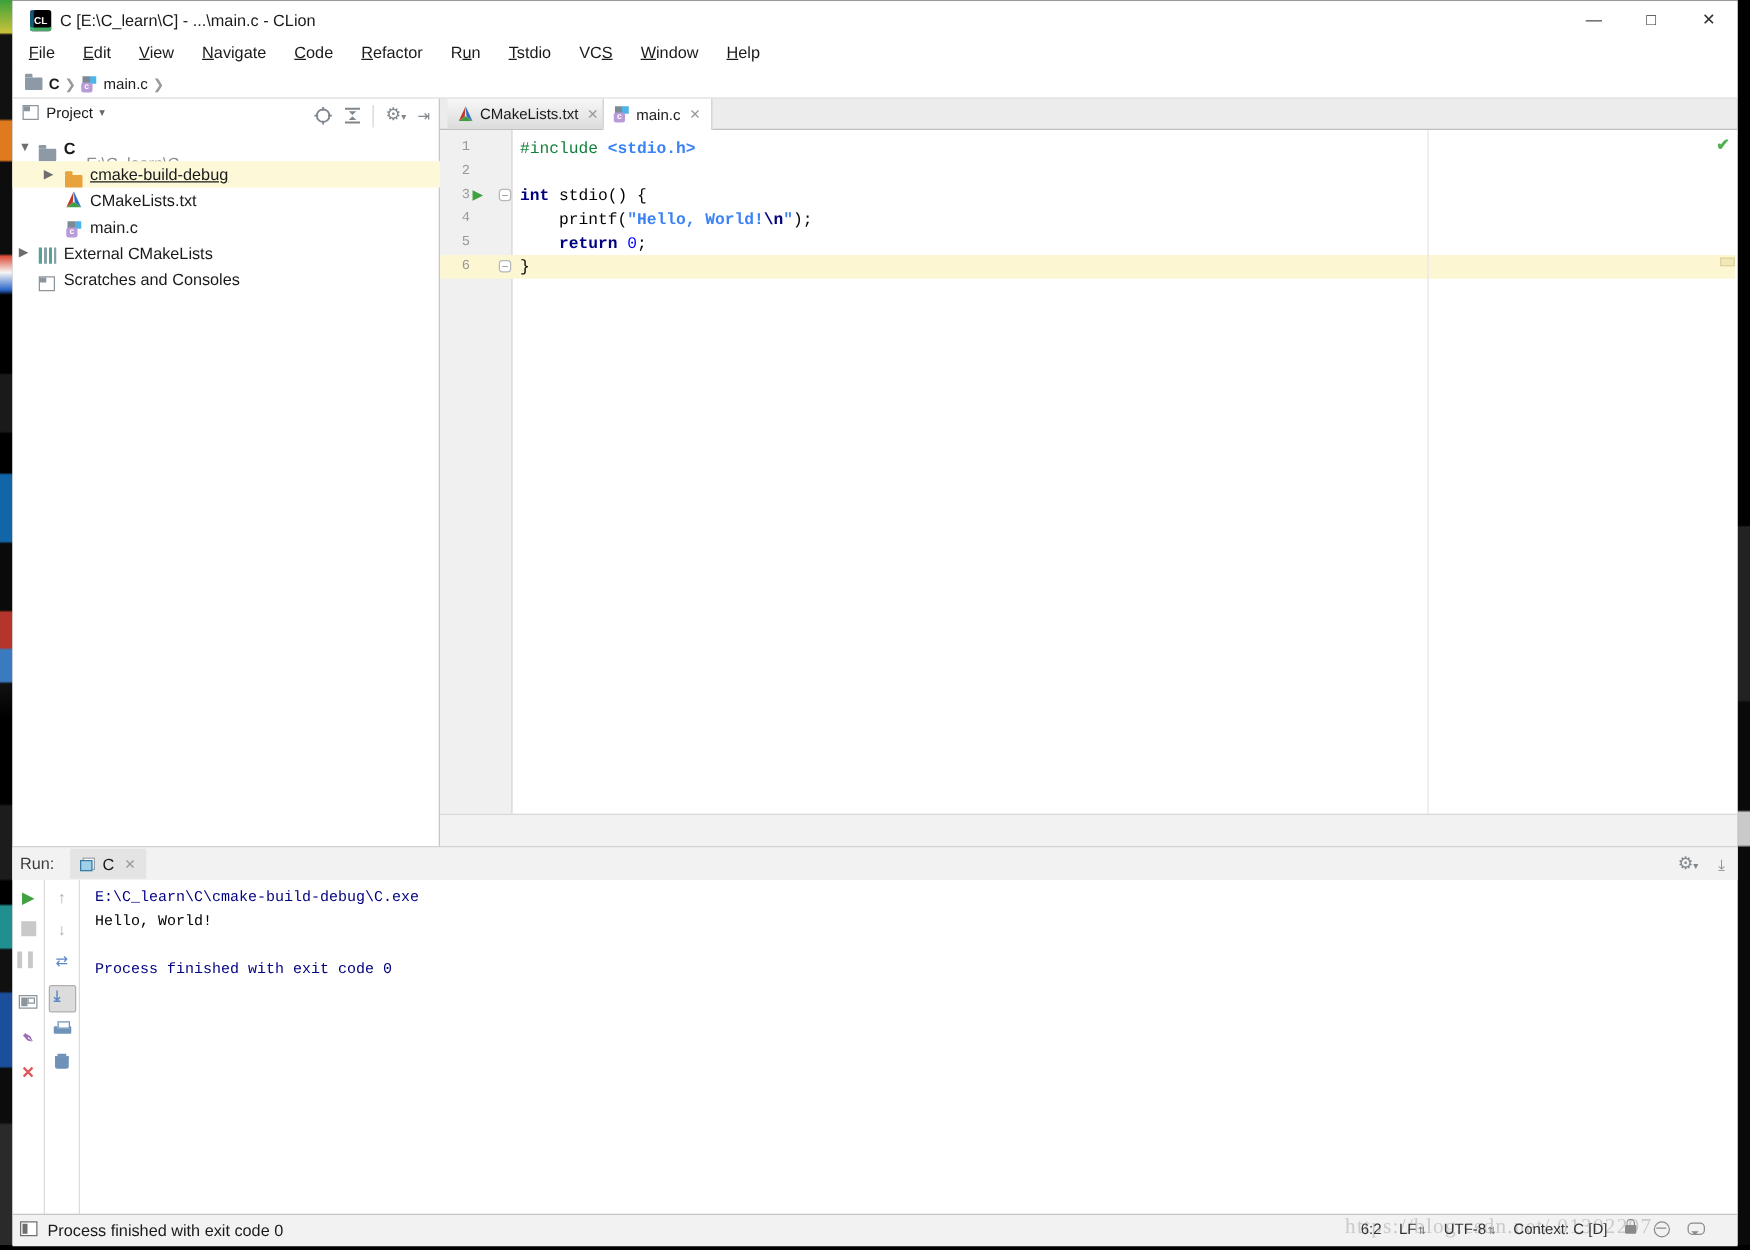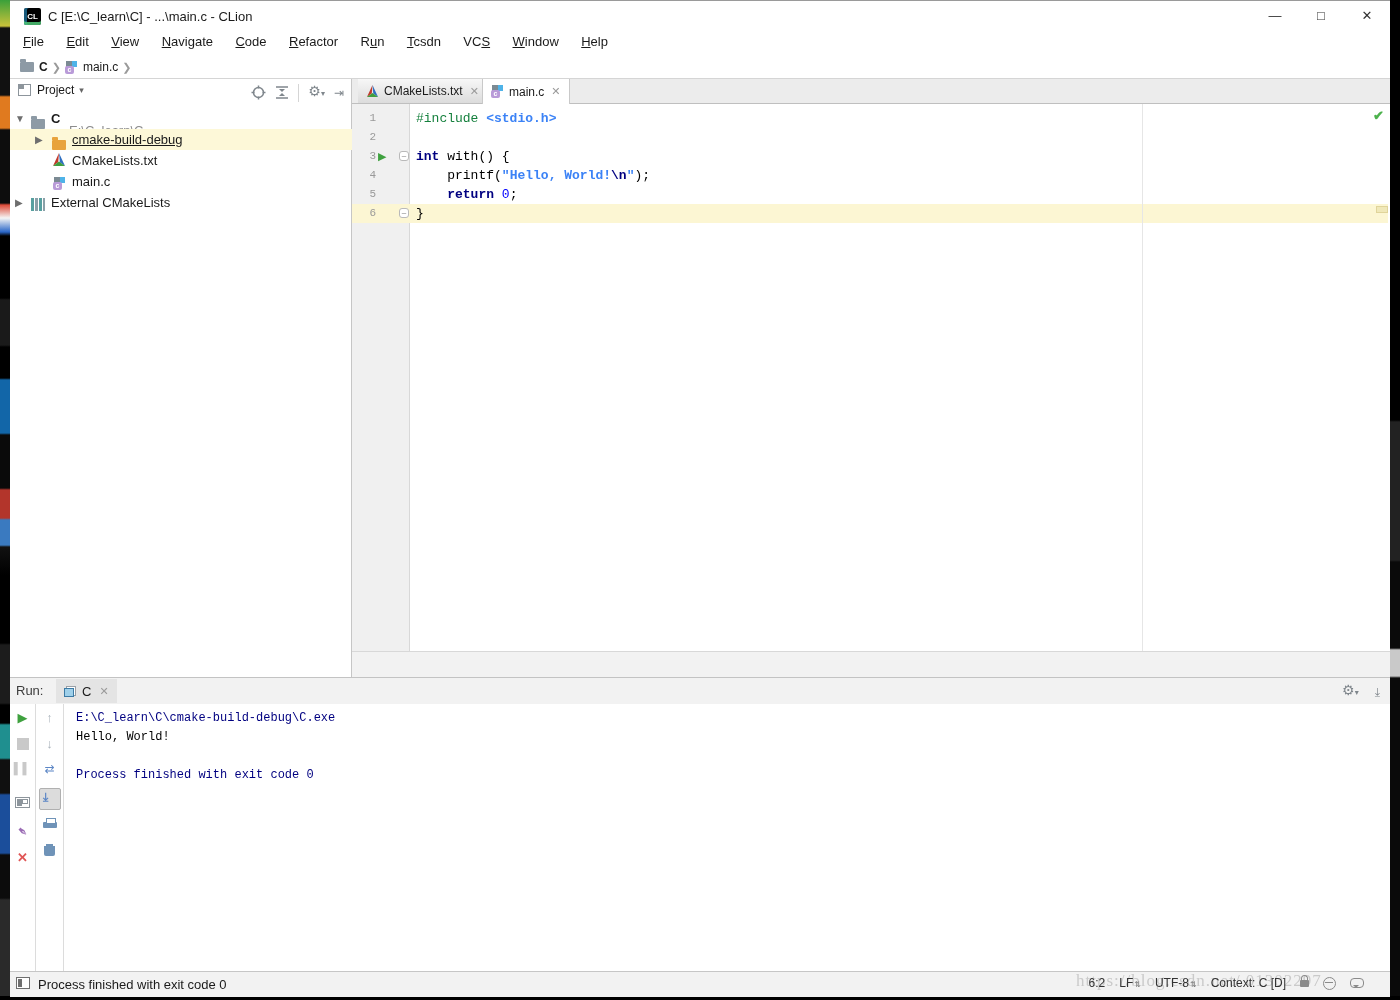--- a/index.html
+++ b/index.html
@@ -173,21 +173,21 @@
   </div>
 
   <div id="menubar" class="abs">
     <span class="menu-item"><span></span><span class="mn">F</span><span>ile</span></span>
     <span class="menu-item"><span></span><span class="mn">E</span><span>dit</span></span>
     <span class="menu-item"><span></span><span class="mn">V</span><span>iew</span></span>
     <span class="menu-item"><span></span><span class="mn">N</span><span>avigate</span></span>
     <span class="menu-item"><span></span><span class="mn">C</span><span>ode</span></span>
     <span class="menu-item"><span></span><span class="mn">R</span><span>efactor</span></span>
     <span class="menu-item"><span>R</span><span class="mn">u</span><span>n</span></span>
-    <span class="menu-item"><span></span><span class="mn">T</span><span>csdn</span></span>
+    <span class="menu-item"><span></span><span class="mn">T</span><span>stdio</span></span>
     <span class="menu-item"><span>VC</span><span class="mn">S</span><span></span></span>
     <span class="menu-item"><span></span><span class="mn">W</span><span>indow</span></span>
     <span class="menu-item"><span></span><span class="mn">H</span><span>elp</span></span>
   </div>
 
   <div id="toprow" class="abs">
     <div id="breadcrumb" class="abs">
       <span class="folder-ico"></span>
       <span class="crumb" id="crumb-root">C</span>
       <span class="crumb-sep">❯</span>
@@ -276,20 +276,24 @@
     </div>
     <div class="tree-row" style="top:92px;">
       <span class="tree-ico" style="left:43px;top:4px;"><span class="cfile-ico"></span></span>
       <span class="tree-label" style="left:62px;">main.c</span>
     </div>
     <div class="tree-row" style="top:113px;">
       <span class="tree-chev" style="left:5px;">▶</span>
       <span class="tree-ico" style="left:21px;top:4px;"><span class="lib-ico"></span></span>
       <span class="tree-label" style="left:41px;">External CMakeLists</span>
     </div>
+    <div class="tree-row" style="top:134px;">
+      <span class="tree-ico" style="left:21px;top:5px;"><span class="tw-ico" style="margin:0;"></span></span>
+      <span class="tree-label" style="left:41px;">Scratches and Consoles</span>
+    </div>
   </div>
 
   <div id="tabs-row" class="abs">
     <div class="ed-tab inactive" style="left:6px;">
       <svg class="svgi" width="13" height="12" viewBox="0 0 14 13">
         <polygon points="7,0 1,13 6.2,9.2" fill="#c0392b"></polygon>
         <polygon points="7,0 13,13 7.8,9.2" fill="#2f6fc1"></polygon>
         <polygon points="1,13 13,13 7,8.6" fill="#3f9e3f"></polygon>
       </svg>
       <span>CMakeLists.txt</span>
@@ -310,21 +314,21 @@
     <span class="lnum" style="top:43px;">3</span>
     <span class="lnum" style="top:62px;">4</span>
     <span class="lnum" style="top:81px;">5</span>
     <span class="lnum" style="top:100px;">6</span>
     <span class="run-line-arrow" style="top:43px;">▶</span>
     <span class="fold-box" style="top:47px;">–</span>
     <span class="fold-box" style="top:104px;">–</span>
 
     <div class="code-line" style="top:5px;"><span class="tok-preproc">#include </span><span class="tok-str">&lt;stdio.h&gt;</span></div>
     <div class="code-line" style="top:24px;"></div>
-    <div class="code-line" style="top:43px;"><span class="tok-kw">int</span><span> with() {</span></div>
+    <div class="code-line" style="top:43px;"><span class="tok-kw">int</span><span> stdio() {</span></div>
     <div class="code-line" style="top:62px;"><span>    printf(</span><span class="tok-str">"Hello, World!</span><span class="tok-esc">\n</span><span class="tok-str">"</span><span>);</span></div>
     <div class="code-line" style="top:81px;"><span>    </span><span class="tok-kw">return</span><span> </span><span class="tok-num">0</span><span>;</span></div>
     <div class="code-line" style="top:100px;"><span>}</span></div>
 
     <div id="margin-guide" class="abs"></div>
     <span id="inspect-ok" class="abs">✔</span>
     <div id="stripe-mark" class="abs"></div>
   </div>
   <div id="below-editor" class="abs"></div>
 

